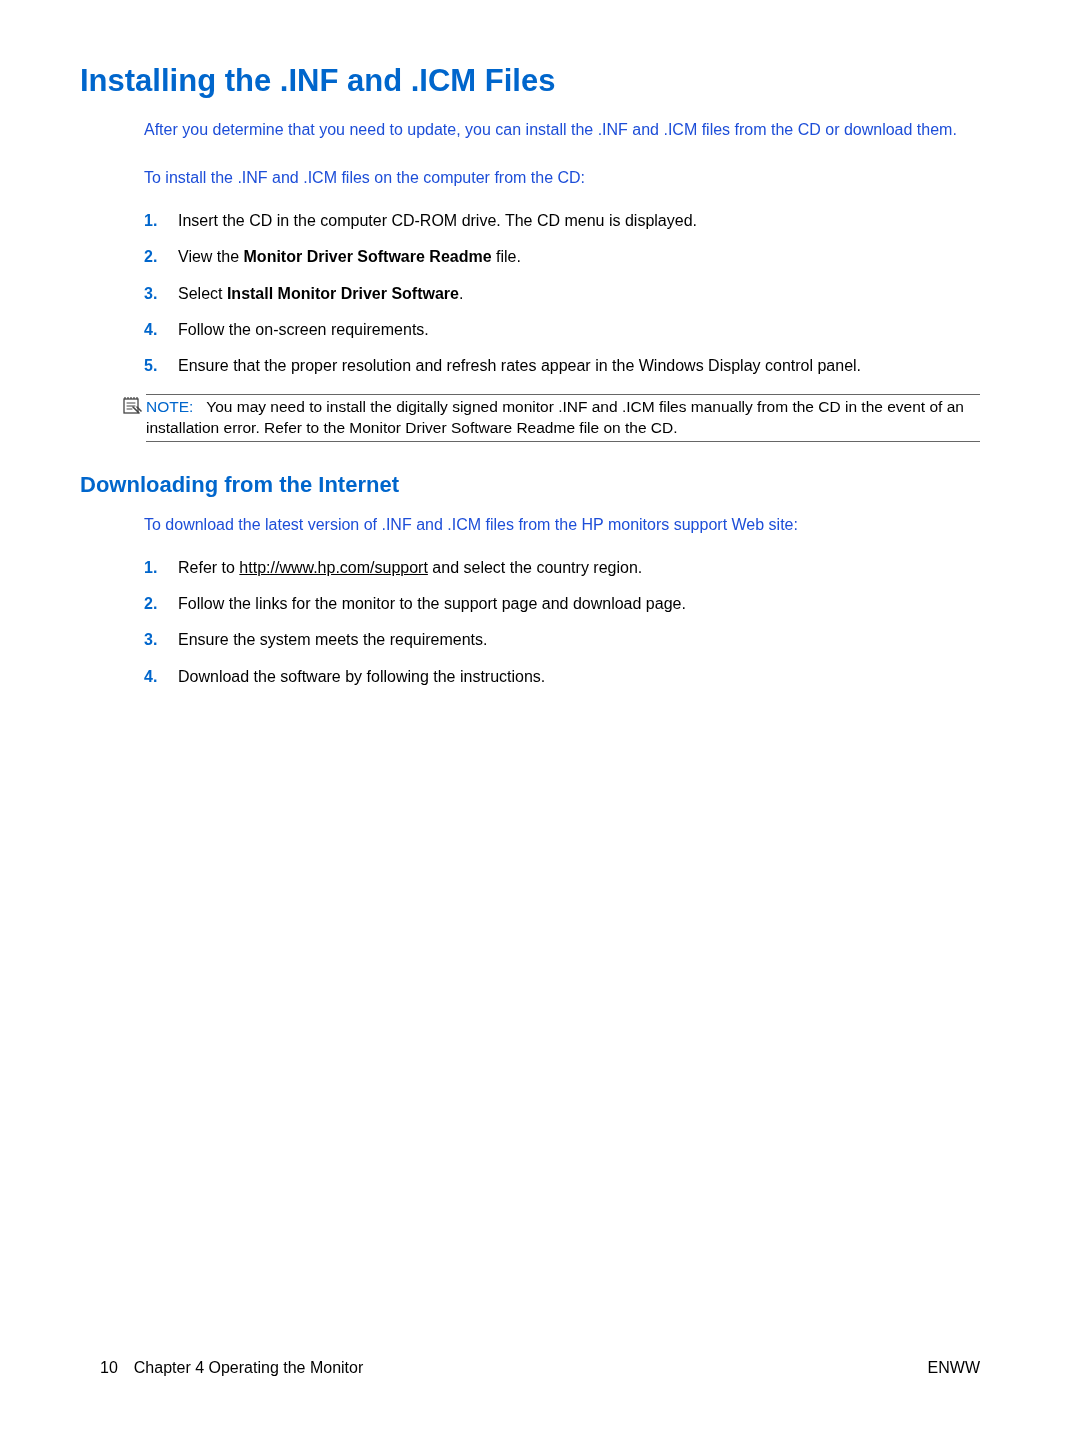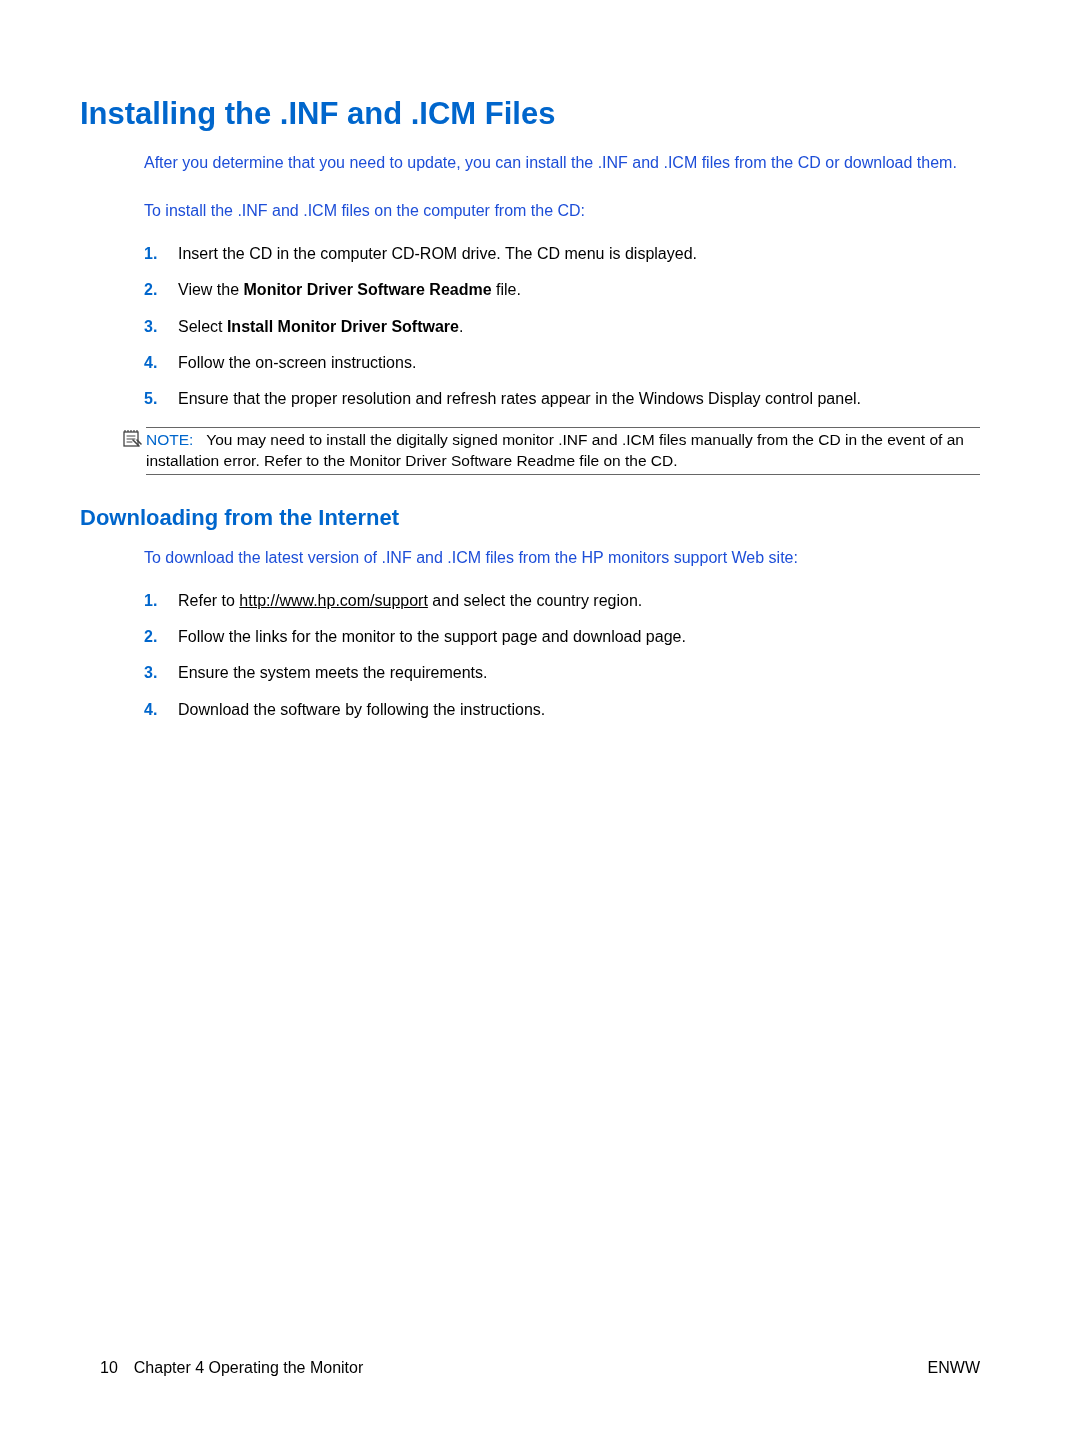--- a/index.html
+++ b/index.html
@@ -9,21 +9,21 @@
     }
     body {
       font-family: Arial, Helvetica, sans-serif;
       background: #ffffff;
       width: 1080px;
       height: 1437px;
       position: relative;
       color: #000000;
     }
     .page {
-      padding: 96px 100px 60px 80px;
+      padding: 63px 100px 60px 80px;
       height: 100%;
       position: relative;
     }
     .main-heading {
       color: #0066cc;
       font-size: 31px;
       font-weight: bold;
       margin-bottom: 20px;
     }
     .intro-text {
@@ -135,21 +135,21 @@
       </span>
     </li>
     <li>
       <span class="list-number">3.</span>
       <span class="list-content">
         <span>Select </span><span class="bold">Install Monitor Driver Software</span><span>.</span>
       </span>
     </li>
     <li>
       <span class="list-number">4.</span>
-      <span class="list-content">Follow the on-screen instructions.</span>
+      <span class="list-content">Follow the on-screen requirements.</span>
     </li>
     <li>
       <span class="list-number">5.</span>
       <span class="list-content">Ensure that the proper resolution and refresh rates appear in the Windows Display control panel.</span>
     </li>
   </ol>
 
   <div class="note-block">
     <span class="note-icon">
       <svg viewBox="0 0 20 20" width="20" height="20">

